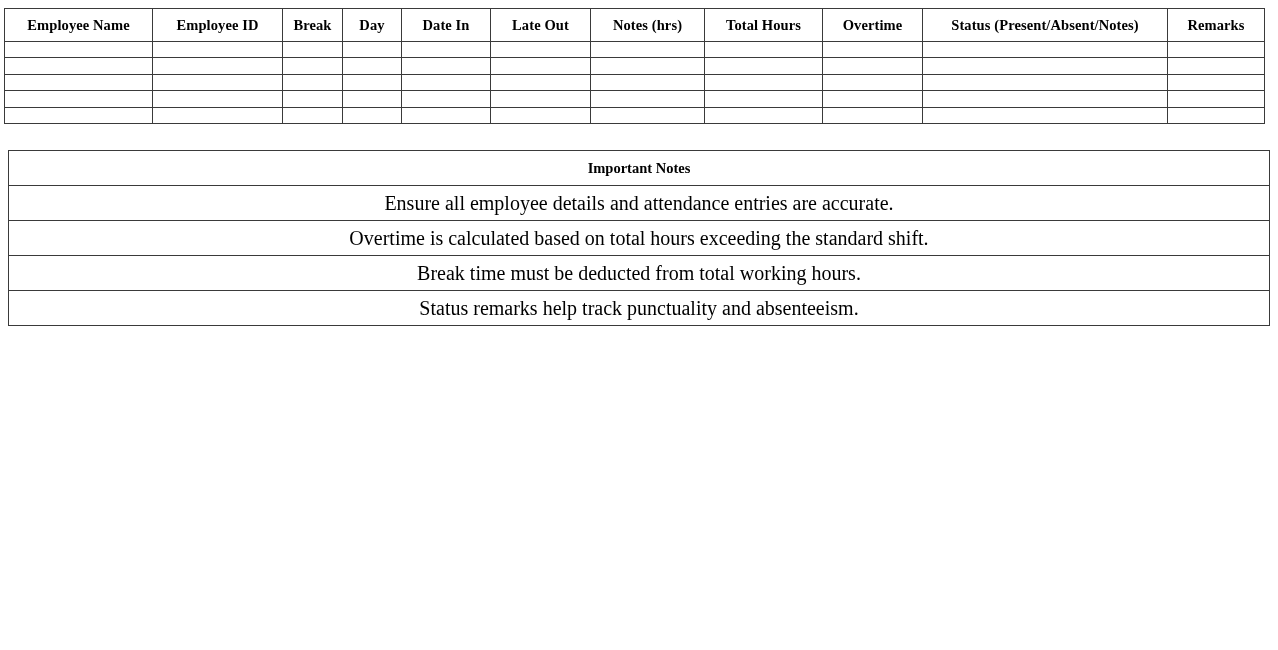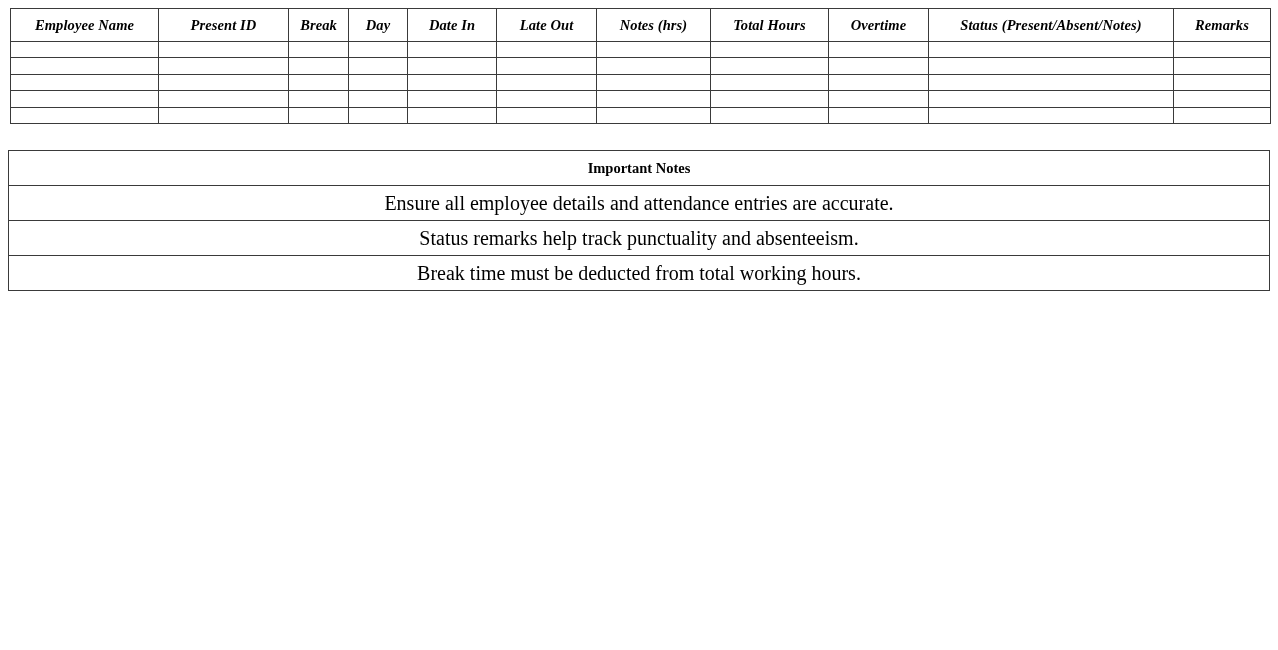--- a/index.html
+++ b/index.html
@@ -18,24 +18,23 @@
 
   .page {
     position: relative;
     width: 1278px;
     height: 650px;
   }
 
   
   .attendance-wrap {
     position: absolute;
-    left: 10px;
+    left: 4px;
     top: 8px;
     width: 1260px;
-    font-style: italic;
   }
 
   table.grid {
     border-collapse: collapse;
     table-layout: fixed;
     width: 100%;
     background: #ffffff;
   }
 
   table.grid th,
@@ -123,21 +122,21 @@
           <col class="c-out">
           <col class="c-break">
           <col class="c-total">
         <col class="c-ot">
           <col class="c-status">
           <col class="c-remarks">
       </colgroup>
       <thead>
         <tr>
           <th>Employee Name</th>
-          <th>Present ID</th>
+          <th>Employee ID</th>
           <th>Break</th>
           <th>Day</th>
           <th>Date In</th>
           <th>Late Out</th>
           <th>Notes (hrs)</th>
           <th>Total Hours</th>
           <th>Overtime</th>
           <th>Status (Present/Absent/Notes)</th>
           <th>Remarks</th>
         </tr>
@@ -217,22 +216,25 @@
       <thead>
         <tr>
           <th>Important Notes</th>
         </tr>
       </thead>
       <tbody>
         <tr>
           <td>Ensure all employee details and attendance entries are accurate.</td>
         </tr>
         <tr>
+          <td>Overtime is calculated based on total hours exceeding the standard shift.</td>
+        </tr>
+        <tr>
+          <td>Break time must be deducted from total working hours.</td>
+        </tr>
+        <tr>
           <td>Status remarks help track punctuality and absenteeism.</td>
-        </tr>
-        <tr>
-          <td>Break time must be deducted from total working hours.</td>
         </tr>
       </tbody>
     </table>
   </div>
 
 </div>
 
 </body></html>

